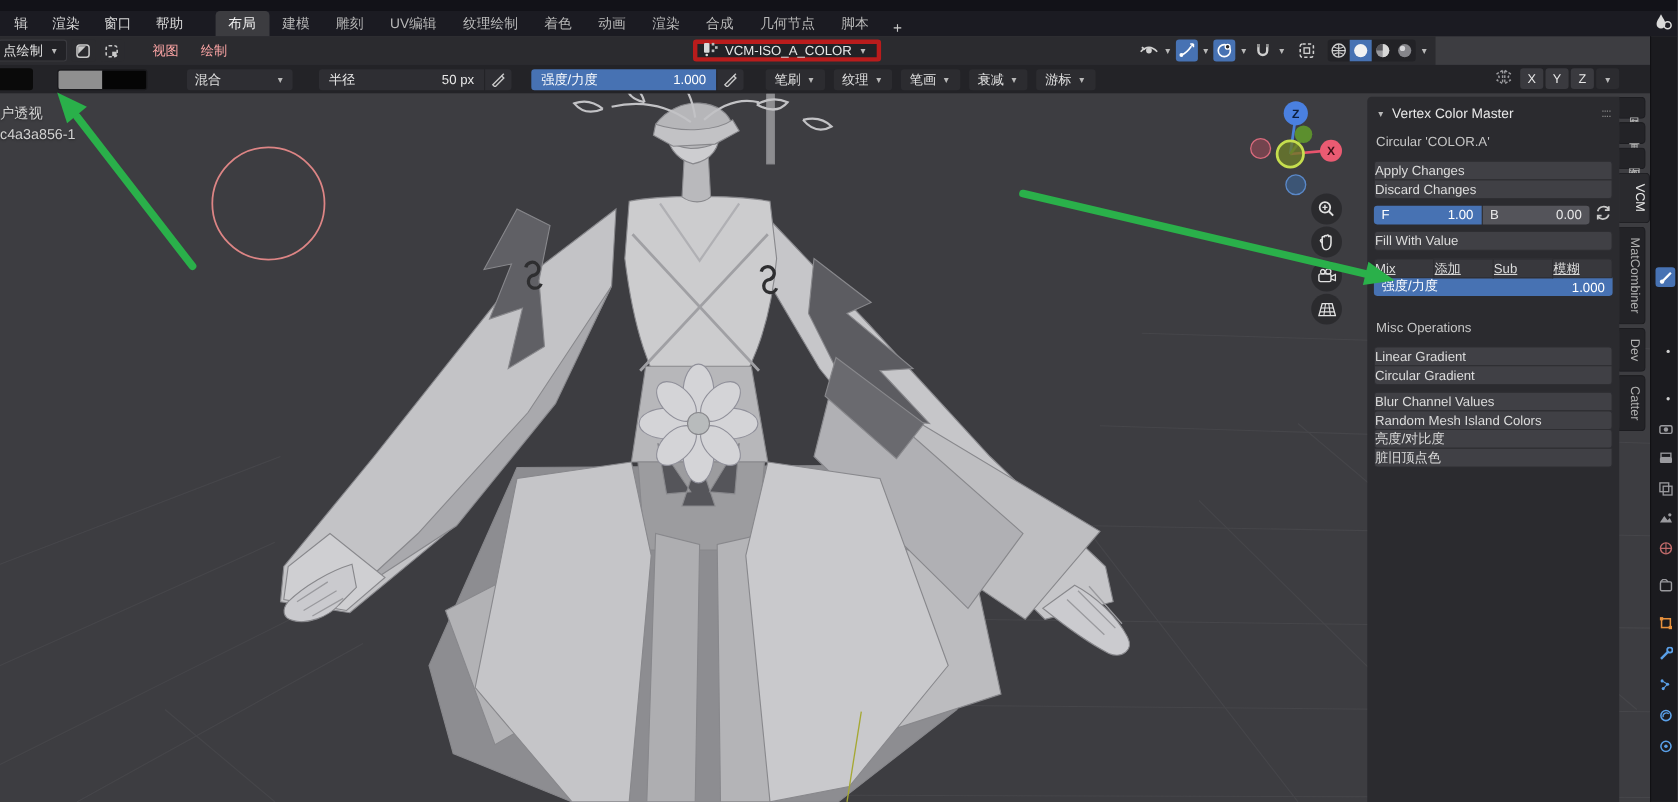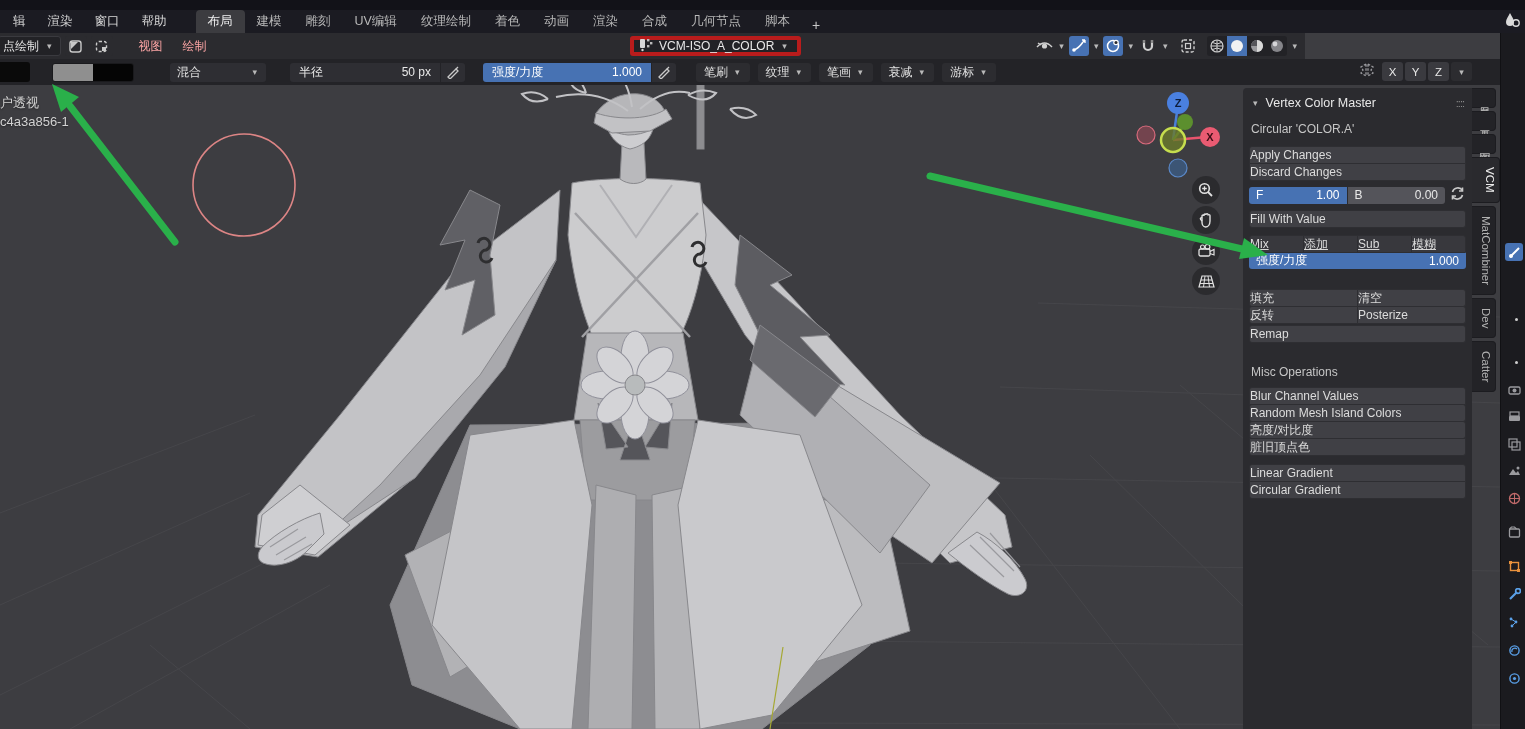--- a/index.html
+++ b/index.html
@@ -567,46 +567,33 @@
         <div class="btn">添加</div>
         <div class="btn">Sub</div>
         <div class="btn">模糊</div>
       </div>
       <div class="pslider blue seg-slider">
         <span>强度/力度</span>
         <span>1.000</span>
       </div>
     </div>
 
-    <div style="margin-top:20px">
-      <div class="row2">
-        <div class="btn">填充</div>
-        <div class="btn">清空</div>
-      </div>
-      <div class="row2" style="margin-top:-1px">
-        <div class="btn">反转</div>
-        <div class="btn">Posterize</div>
-      </div>
-      <div class="stack" style="margin-top:1px">
-        <div class="btn">Remap</div>
-      </div>
-    </div>
 
     <div class="p-label" style="margin-top:20px">Misc Operations</div>
+
+    <div class="stack" style="margin-top:8px">
+      <div class="btn">Linear Gradient</div>
+      <div class="btn">Circular Gradient</div>
+    </div>
 
     <div class="stack" style="margin-top:6px">
       <div class="btn">Blur Channel Values</div>
       <div class="btn">Random Mesh Island Colors</div>
       <div class="btn">亮度/对比度</div>
       <div class="btn">脏旧顶点色</div>
-    </div>
-
-    <div class="stack" style="margin-top:8px">
-      <div class="btn">Linear Gradient</div>
-      <div class="btn">Circular Gradient</div>
     </div>
   </div>
 
   <div class="vtabs">
     <div class="vtab">条目</div>
     <div class="vtab">工具</div>
     <div class="vtab">视图</div>
     <div class="vtab active">VCM</div>
     <div class="vtab">MatCombiner</div>
     <div class="vtab">Dev</div>

